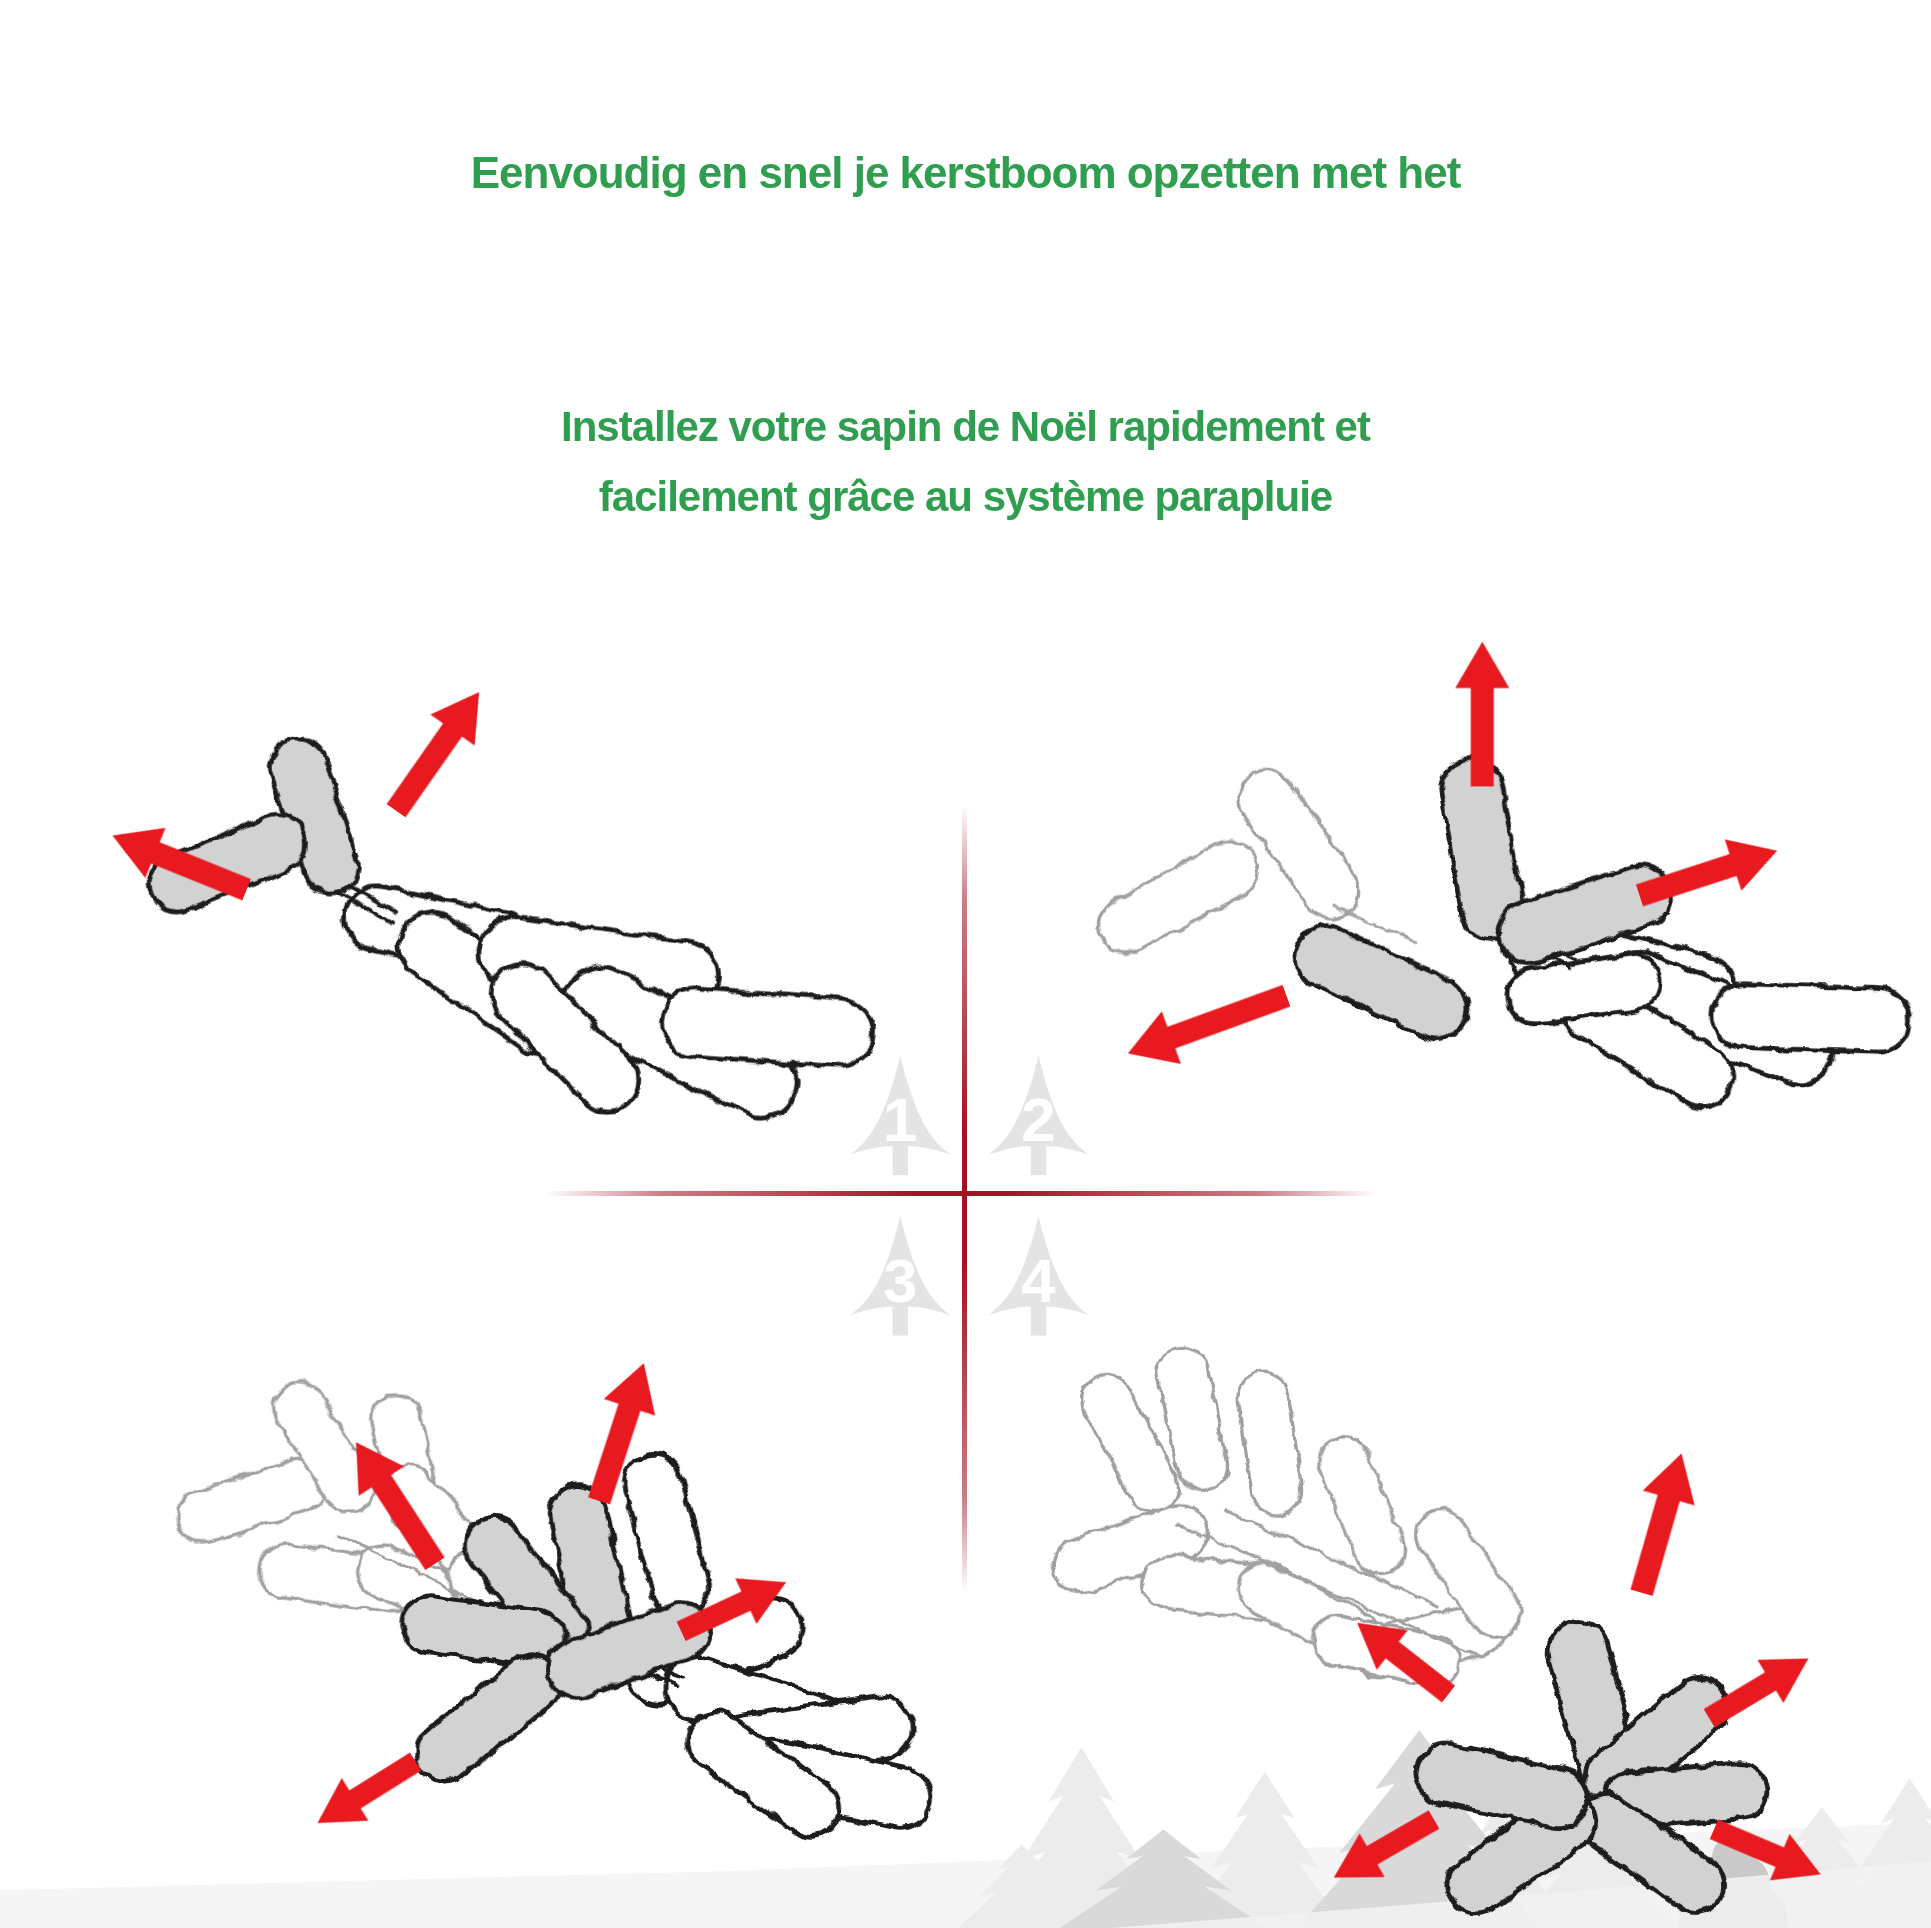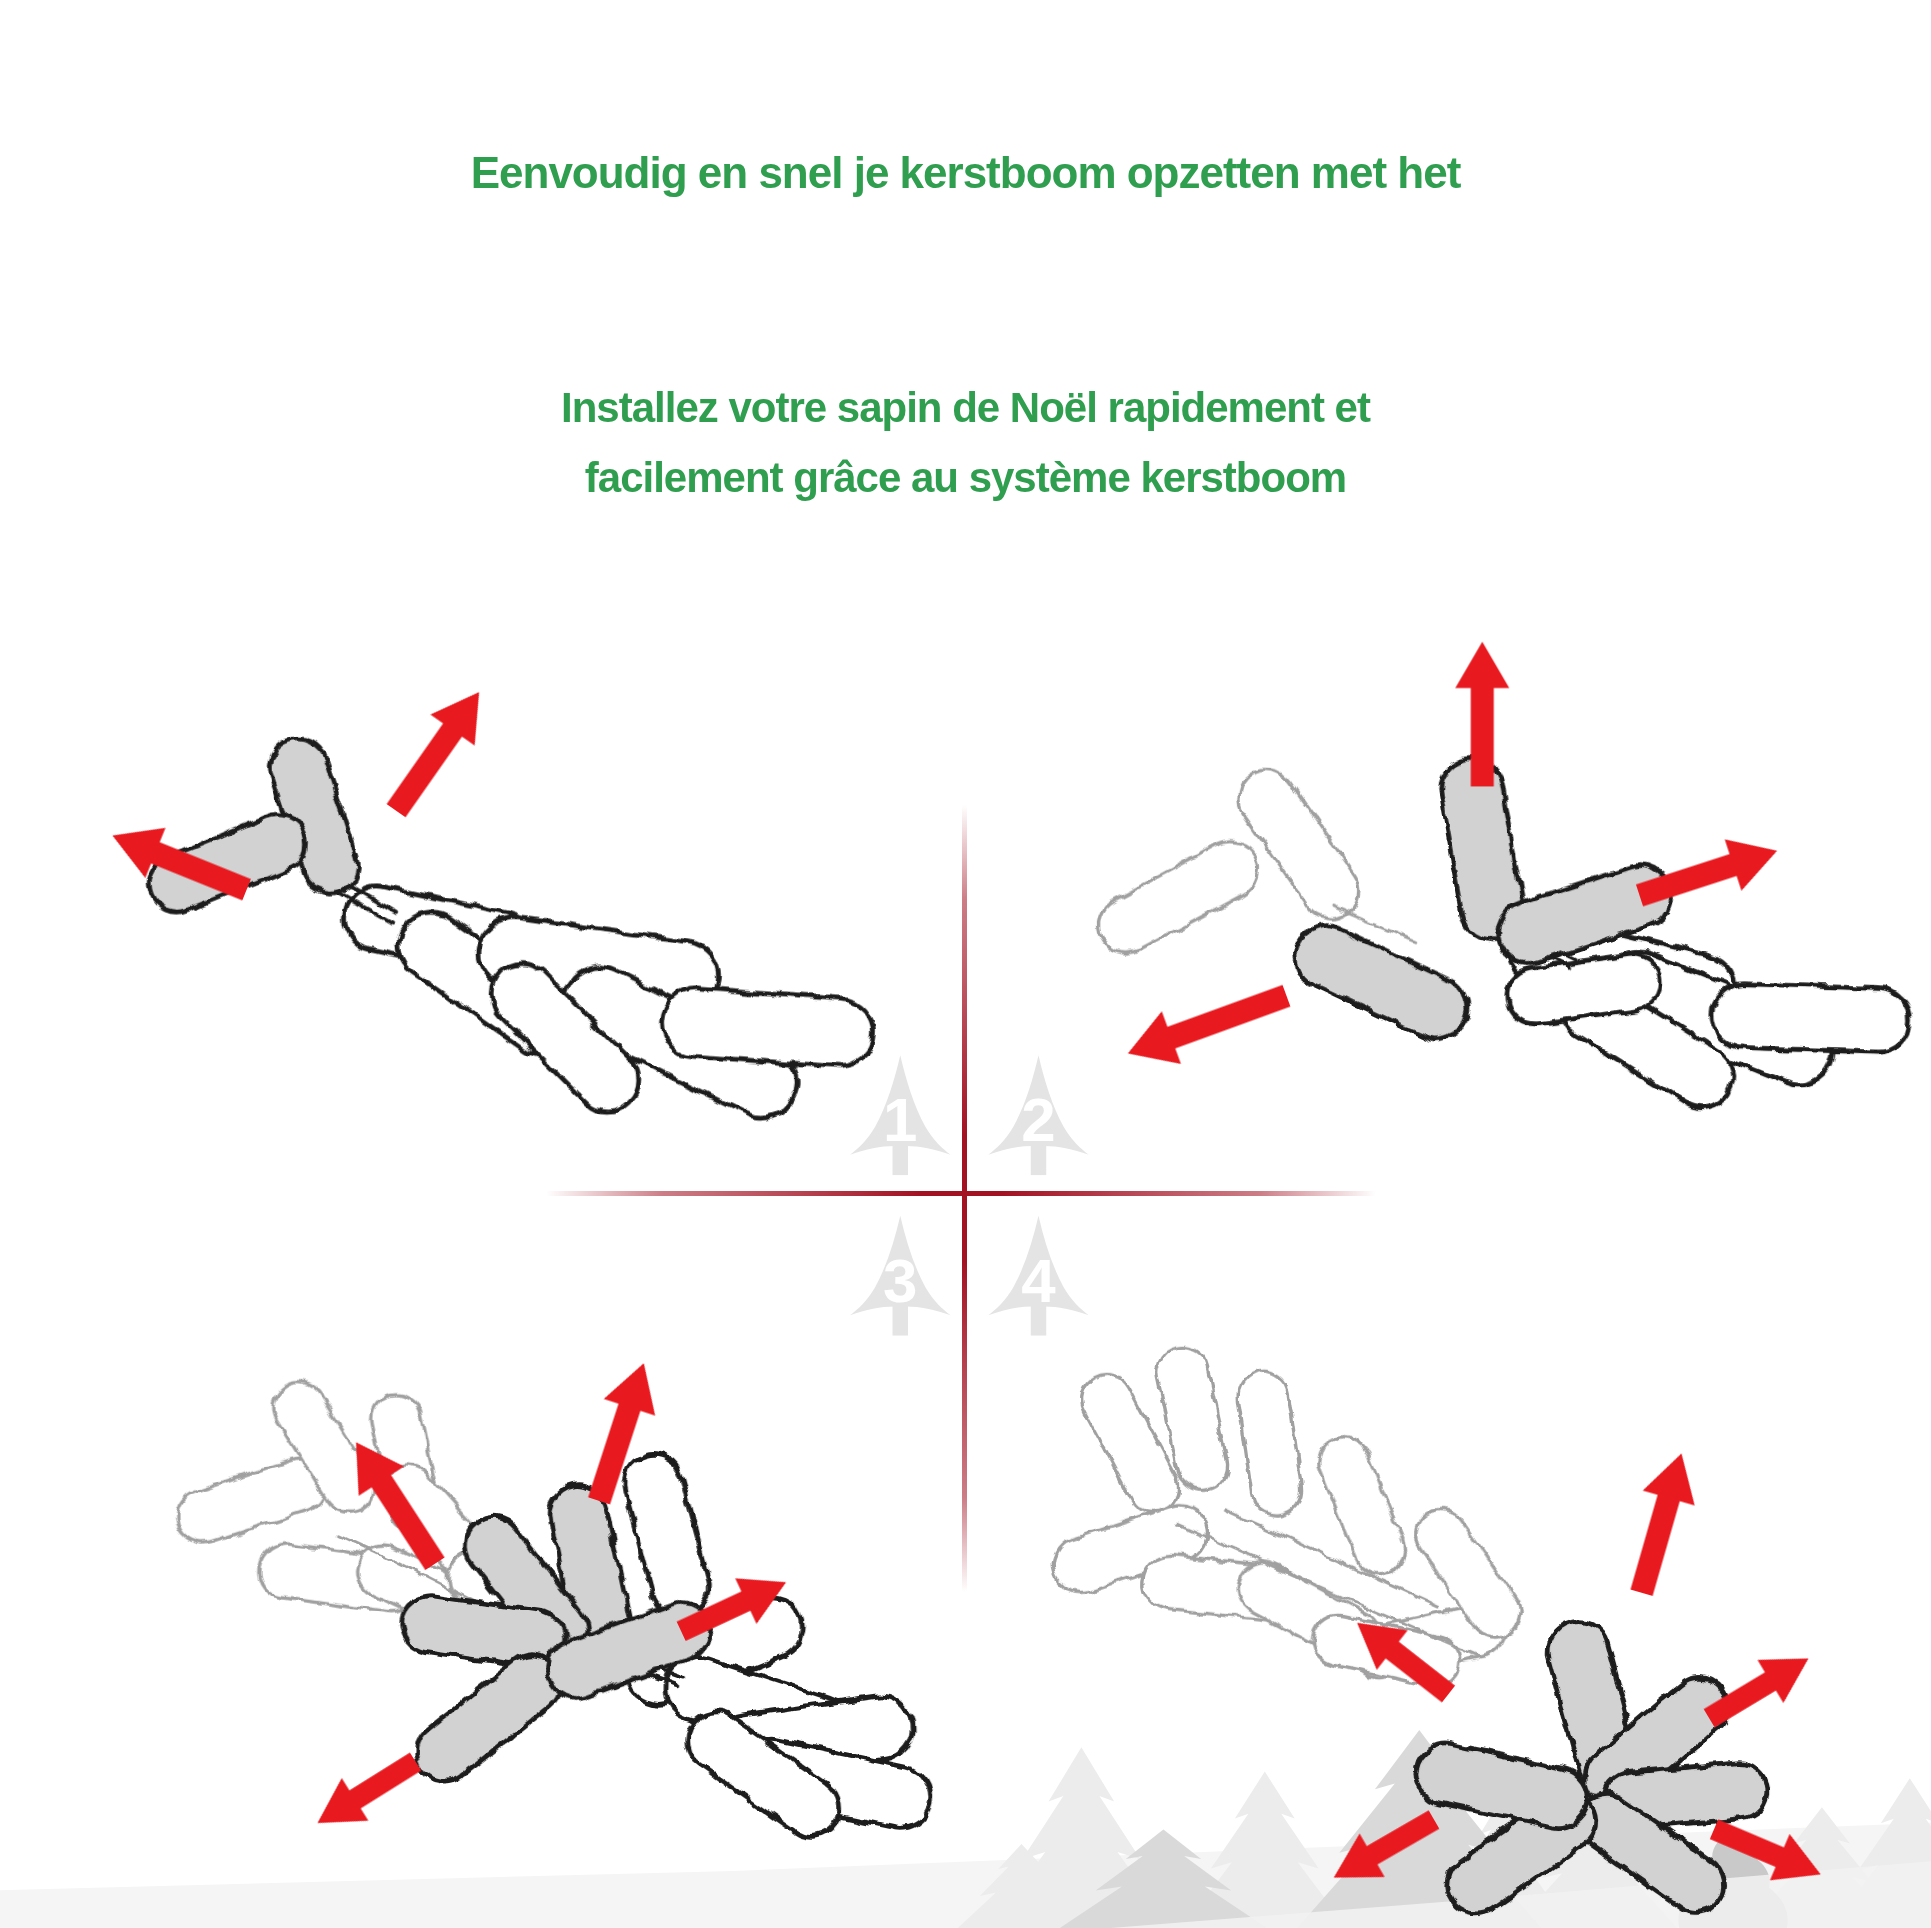--- a/index.html
+++ b/index.html
@@ -8,21 +8,21 @@
     font-family:"Liberation Sans","DejaVu Sans",sans-serif;
   }
   .canvas{position:absolute;inset:0;width:1931px;height:1928px;}
 
   
   .headline{
     position:absolute;left:0;width:1931px;text-align:center;
     color:var(--c-green,#2f9e4f);font-weight:bold;letter-spacing:-1px;
   }
   .headline-nl{top:136px;font-size:44px;line-height:74px;}
-  .headline-fr{top:373px;font-size:42px;line-height:70px;}
+  .headline-fr{top:392px;font-size:42px;line-height:70px;}
 
   
   .cross-h{
     position:absolute;left:546px;top:1191px;width:830px;height:4.8px;border-radius:2.9px;
     background:linear-gradient(to right,
       rgba(163,18,35,0) 0%, rgba(163,18,35,.55) 14%, var(--c-cross,#a31223) 45%,
       var(--c-cross,#a31223) 55%, rgba(163,18,35,.55) 86%, rgba(163,18,35,0) 100%);
   }
   .cross-v{
     position:absolute;left:962px;top:805px;width:4.8px;height:787px;border-radius:2.9px;
@@ -51,21 +51,21 @@
 </head>
 <body>
 
 <div class="canvas">
 
   <div class="headline headline-nl">
     <div>Eenvoudig en snel je kerstboom opzetten met het</div>
   </div>
   <div class="headline headline-fr">
     <div>Installez votre sapin de Noël rapidement et</div>
-    <div>facilement grâce au système kerstboom</div>
+    <div>facilement grâce au système parapluie</div>
   </div>
 
   <svg style="left:0;top:1670px;" width="1931" height="258" viewBox="0 0 2000 267" xmlns="http://www.w3.org/2000/svg" xmlns:xlink="http://www.w3.org/1999/xlink">
     <defs>
       <path id="pine" d="M0,0 L-20,30 L-11,27 L-36,62 L-22,58 L-55,100 L55,100 L22,58 L36,62 L11,27 L20,30 Z"></path>
       <path id="blob" d="M0,0 C-8,4 -14,14 -14,26 C-22,34 -26,46 -24,58 C-34,70 -38,84 -36,100 L36,100 C38,84 34,70 24,58 C26,46 22,34 14,26 C14,14 8,4 0,0 Z"></path>
     </defs>
     <path d="M0,228 L760,208 L2000,158 L2000,267 L0,267 Z" style="fill:var(--c-snow,#f5f5f5)"></path>
     <use href="#pine" xlink:href="#pine" class="tl" transform="translate(1058,180) scale(1.20,0.87)"></use>
     <use href="#pine" xlink:href="#pine" class="tl" transform="translate(1120,80) scale(1.70,1.87)"></use>

